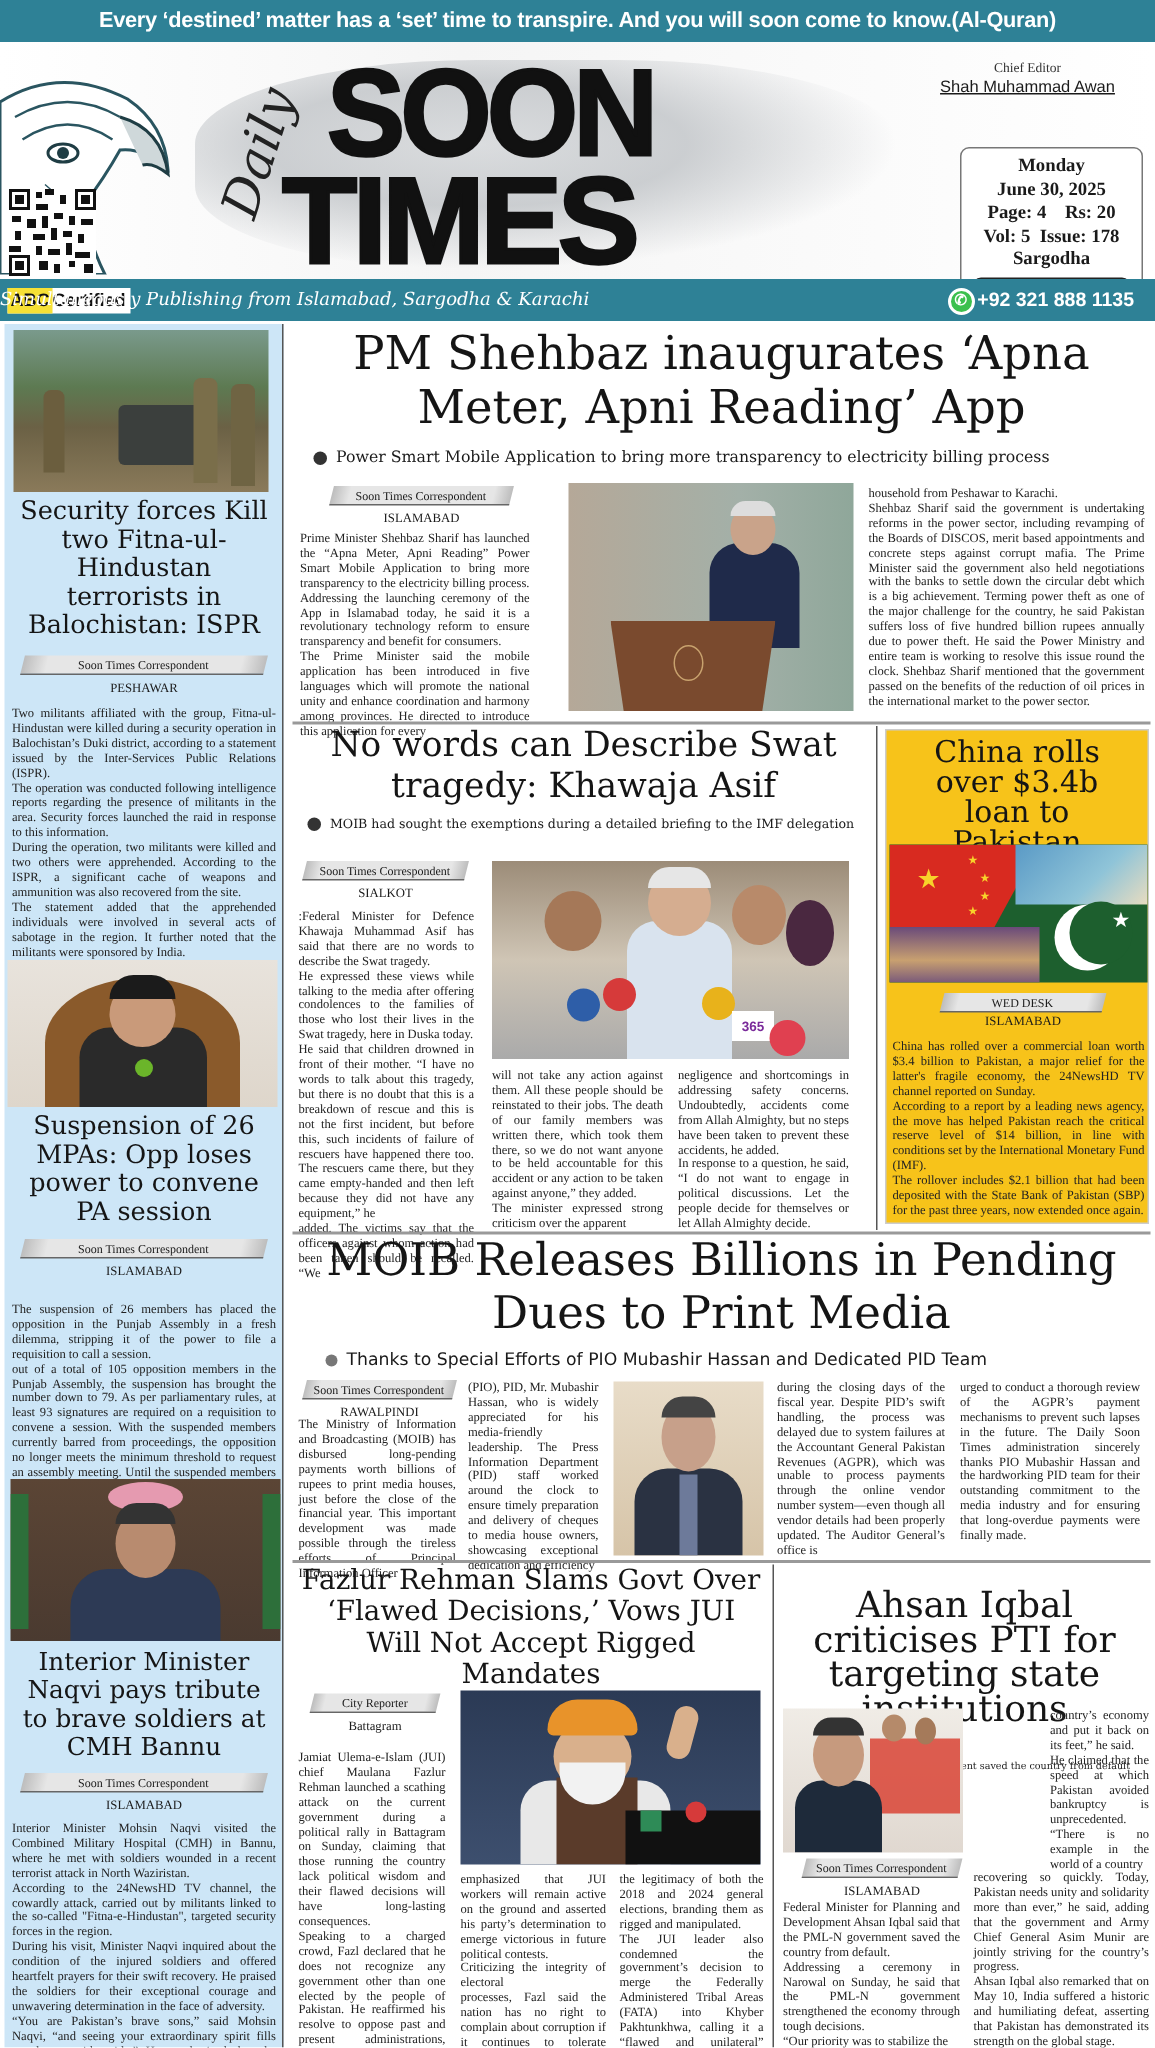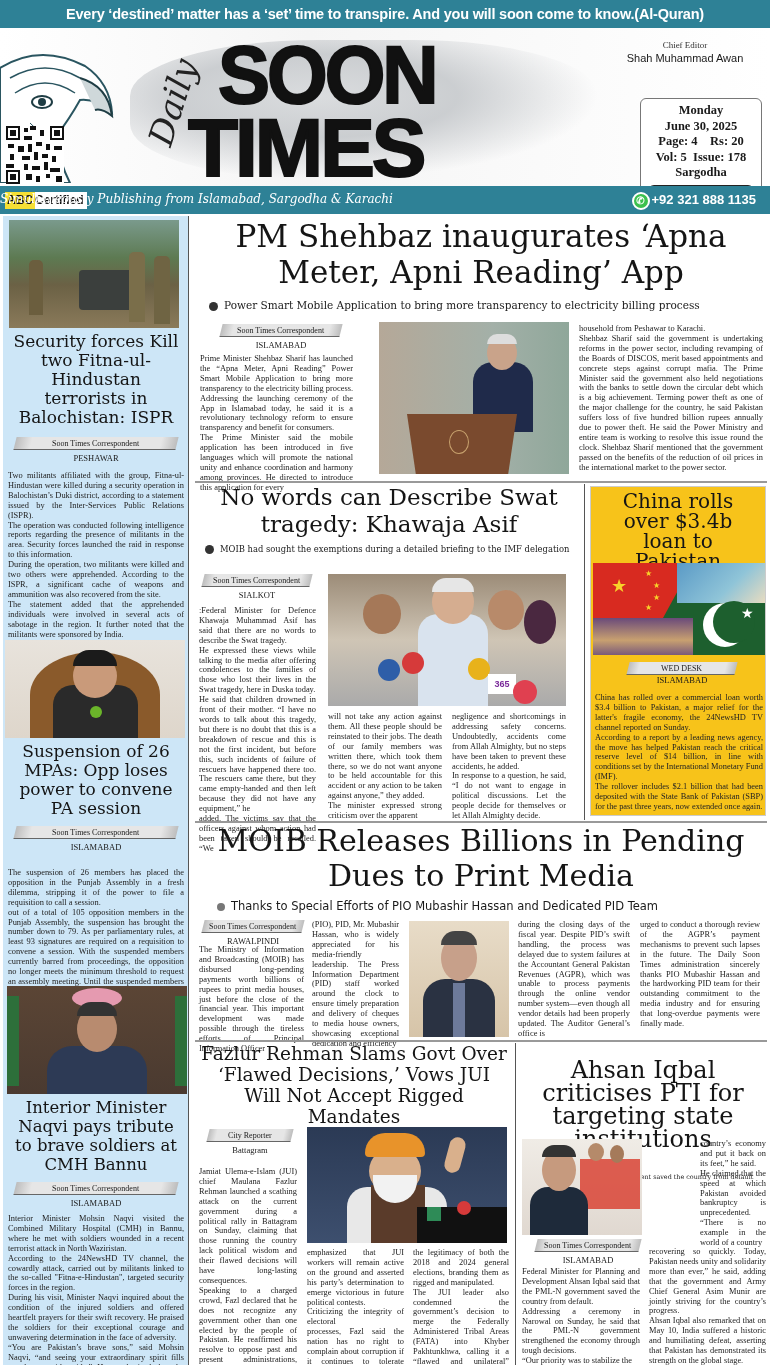--- a/index.html
+++ b/index.html
@@ -7,21 +7,21 @@
 .topbar{position:absolute;left:0;top:0;width:770px;height:28px;background:#2e8196;color:#fff;font-family:"Liberation Sans",sans-serif;font-size:14.5px;text-align:center;line-height:28px;font-weight:bold;letter-spacing:-0.2px}
 .masthead{position:absolute;left:0;top:28px;width:770px;height:158px;background:linear-gradient(90deg,#fff 0%,#f5f5f5 40%,#fff 100%)}
 .worldmap{position:absolute;left:130px;top:12px;width:470px;height:140px;background:radial-gradient(ellipse at 40% 40%,#cfd2d5 0%,#b8bcc0 35%,transparent 70%);opacity:.7;border-radius:40%}
 .eagle{position:absolute;left:0;top:10px;width:115px;height:145px}
 .qr{position:absolute;left:6px;top:98px;width:58px;height:58px;background:#fff}
 .daily{position:absolute;left:140px;top:40px;font-family:"DejaVu Serif",serif;font-style:italic;font-size:34px;color:#222;transform:rotate(-72deg);transform-origin:left top;top:110px}
 .soon{position:absolute;left:218px;top:12px;font-family:"Liberation Sans",sans-serif;font-weight:900;font-size:78px;letter-spacing:-3px;line-height:70px;color:#111;-webkit-text-stroke:2px #111;transform:scaleY(1.05)}
 .times{position:absolute;left:188px;top:84px;font-family:"Liberation Sans",sans-serif;font-weight:900;font-size:82px;letter-spacing:-3px;line-height:72px;color:#111;-webkit-text-stroke:2px #111}
 .chiefed{position:absolute;left:610px;top:12px;width:150px;text-align:center}
 .chiefed .lbl{font-size:9px;color:#333}
-.chiefed .nm{font-family:"Liberation Sans",sans-serif;font-size:11px;margin-top:2px}
+.chiefed .nm{font-family:"Liberation Sans",sans-serif;font-size:11px;text-decoration:underline;margin-top:2px}
 .infobox{position:absolute;left:640px;top:70px;width:122px;height:112px;border:1px solid #777;border-radius:6px;background:#fff;text-align:center;font-weight:bold;font-size:12.5px;line-height:15.5px;padding-top:4px}
 .infobox .web{display:inline-block;margin-top:4px;background:#222;color:#fff;font-family:"Liberation Sans",sans-serif;font-size:10px;padding:2px 8px;border-radius:6px;font-weight:bold}
 .subbar{position:absolute;left:0;top:186px;width:770px;height:28px;background:#2e8196;color:#fff}
 .abc{position:absolute;left:5px;top:6px;height:17px;background:#fff;font-family:"Liberation Sans",sans-serif;font-size:12px;line-height:17px;color:#111;font-weight:bold;padding-right:3px}
 .abc span.y{background:#f6e035;padding:0 2px;display:inline-block}
 .simpub{position:absolute;left:0;width:770px;text-align:left;top:6px;font-family:"DejaVu Serif",serif;font-style:italic;font-size:12px}
 .phone{position:absolute;right:14px;top:5px;font-family:"Liberation Sans",sans-serif;font-weight:bold;font-size:13px;line-height:18px}
 .phone .wa{display:inline-block;width:18px;height:18px;border-radius:50%;background:#3cc04e;border:2px solid #fff;vertical-align:middle;margin-right:2px;text-align:center;font-size:10px;line-height:14px;color:#fff}
 .leftcol{position:absolute;left:3px;top:216px;width:186px;height:1149px;background:#cde6f7;border-right:1px solid #555}
 .lpart{position:absolute;left:3px;width:180px}

